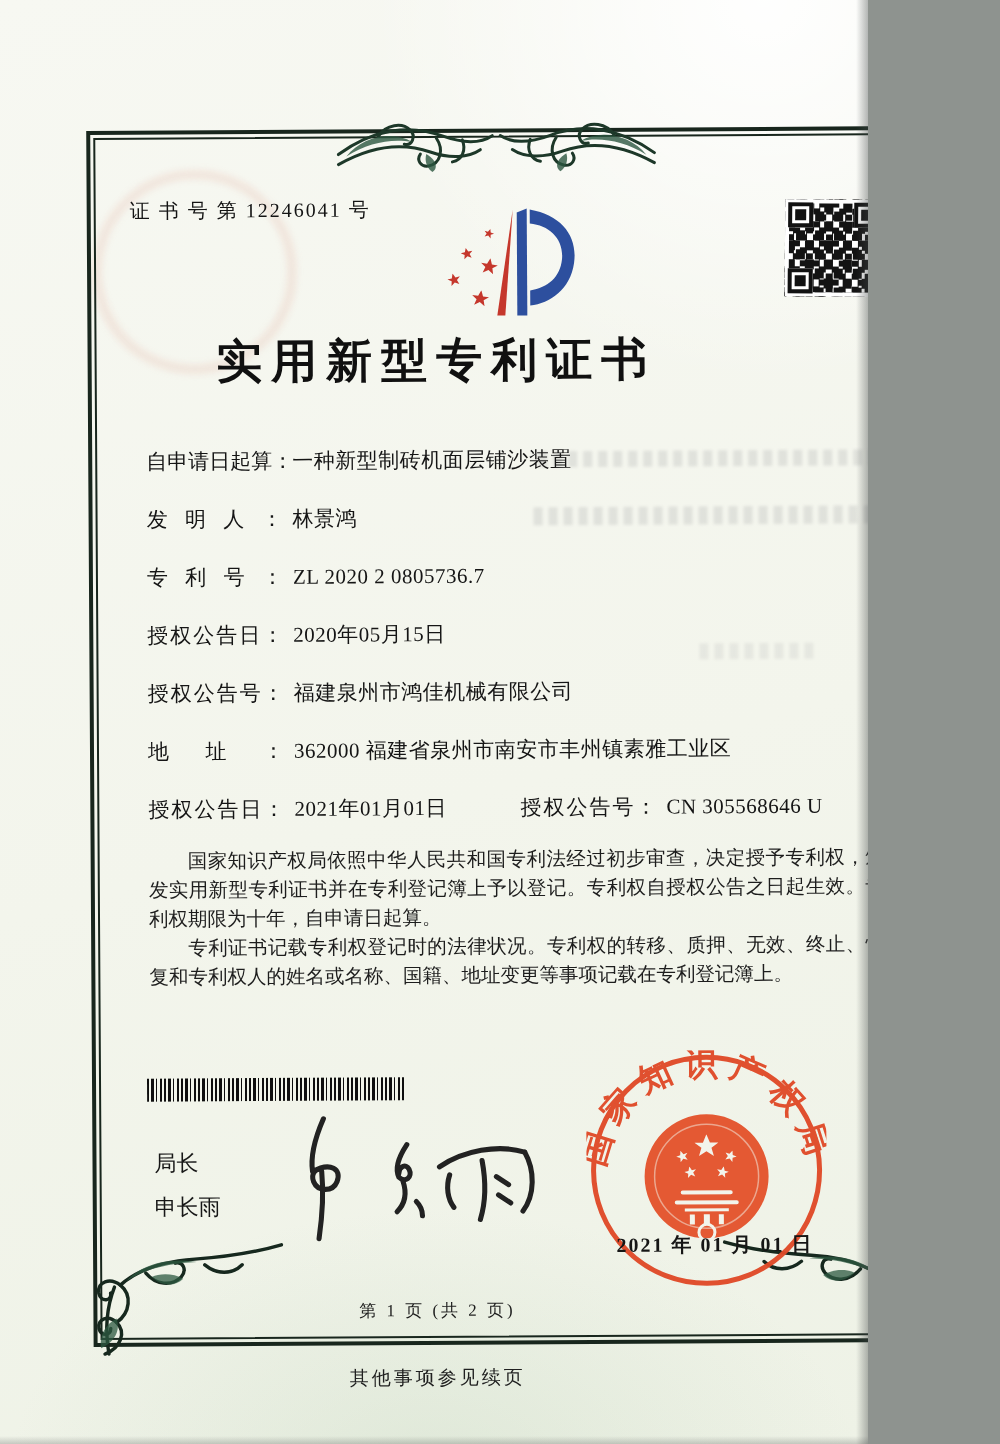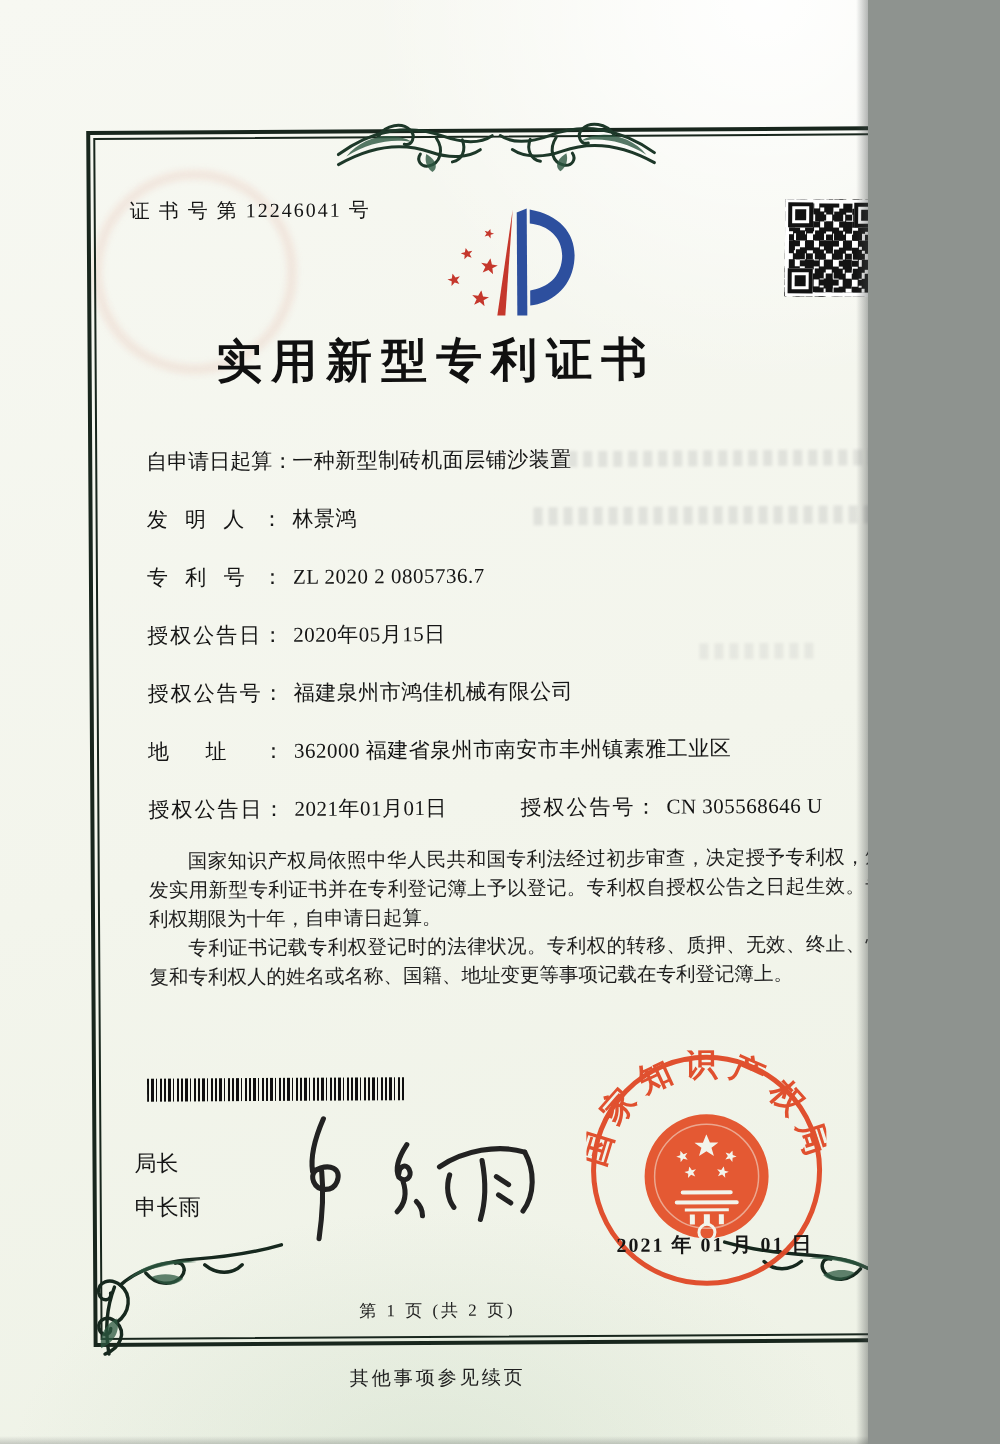--- a/index.html
+++ b/index.html
@@ -48,21 +48,21 @@
     line-height:29px;color:#1d1d1d;text-align:justify;}
   .body-text p{margin:0;text-indent:2em;}
 
   .barcode{position:absolute;left:145px;top:1077px;width:257px;height:23px;
     background-image:repeating-linear-gradient(90deg,
       #0e0e0e 0 2px, rgba(0,0,0,0) 2px 4px,
       #0e0e0e 4px 7px, rgba(0,0,0,0) 7px 9px,
       #0e0e0e 9px 10px, rgba(0,0,0,0) 10px 13px,
       #0e0e0e 13px 15px, rgba(0,0,0,0) 15px 17px);}
 
-  .director{position:absolute;left:132px;top:1140px;font-size:22px;line-height:44px;color:#171717;}
+  .director{position:absolute;left:152px;top:1140px;font-size:22px;line-height:44px;color:#171717;}
   .signature{position:absolute;left:282px;top:1110px;width:255px;height:132px;}
 
   
   .seal{position:absolute;left:584px;top:1052px;width:240px;height:240px;opacity:.96;}
   .seal-date{position:absolute;left:596px;top:1233px;width:232px;text-align:center;
     font-size:20px;font-weight:700;letter-spacing:2px;color:#161616;}
 
   .page-no{position:absolute;left:0;width:100%;top:1299px;text-align:center;
     font-size:17px;letter-spacing:3px;color:#1c1c1c;}
   .footer-note{position:absolute;left:0;width:100%;top:1365px;text-align:center;

